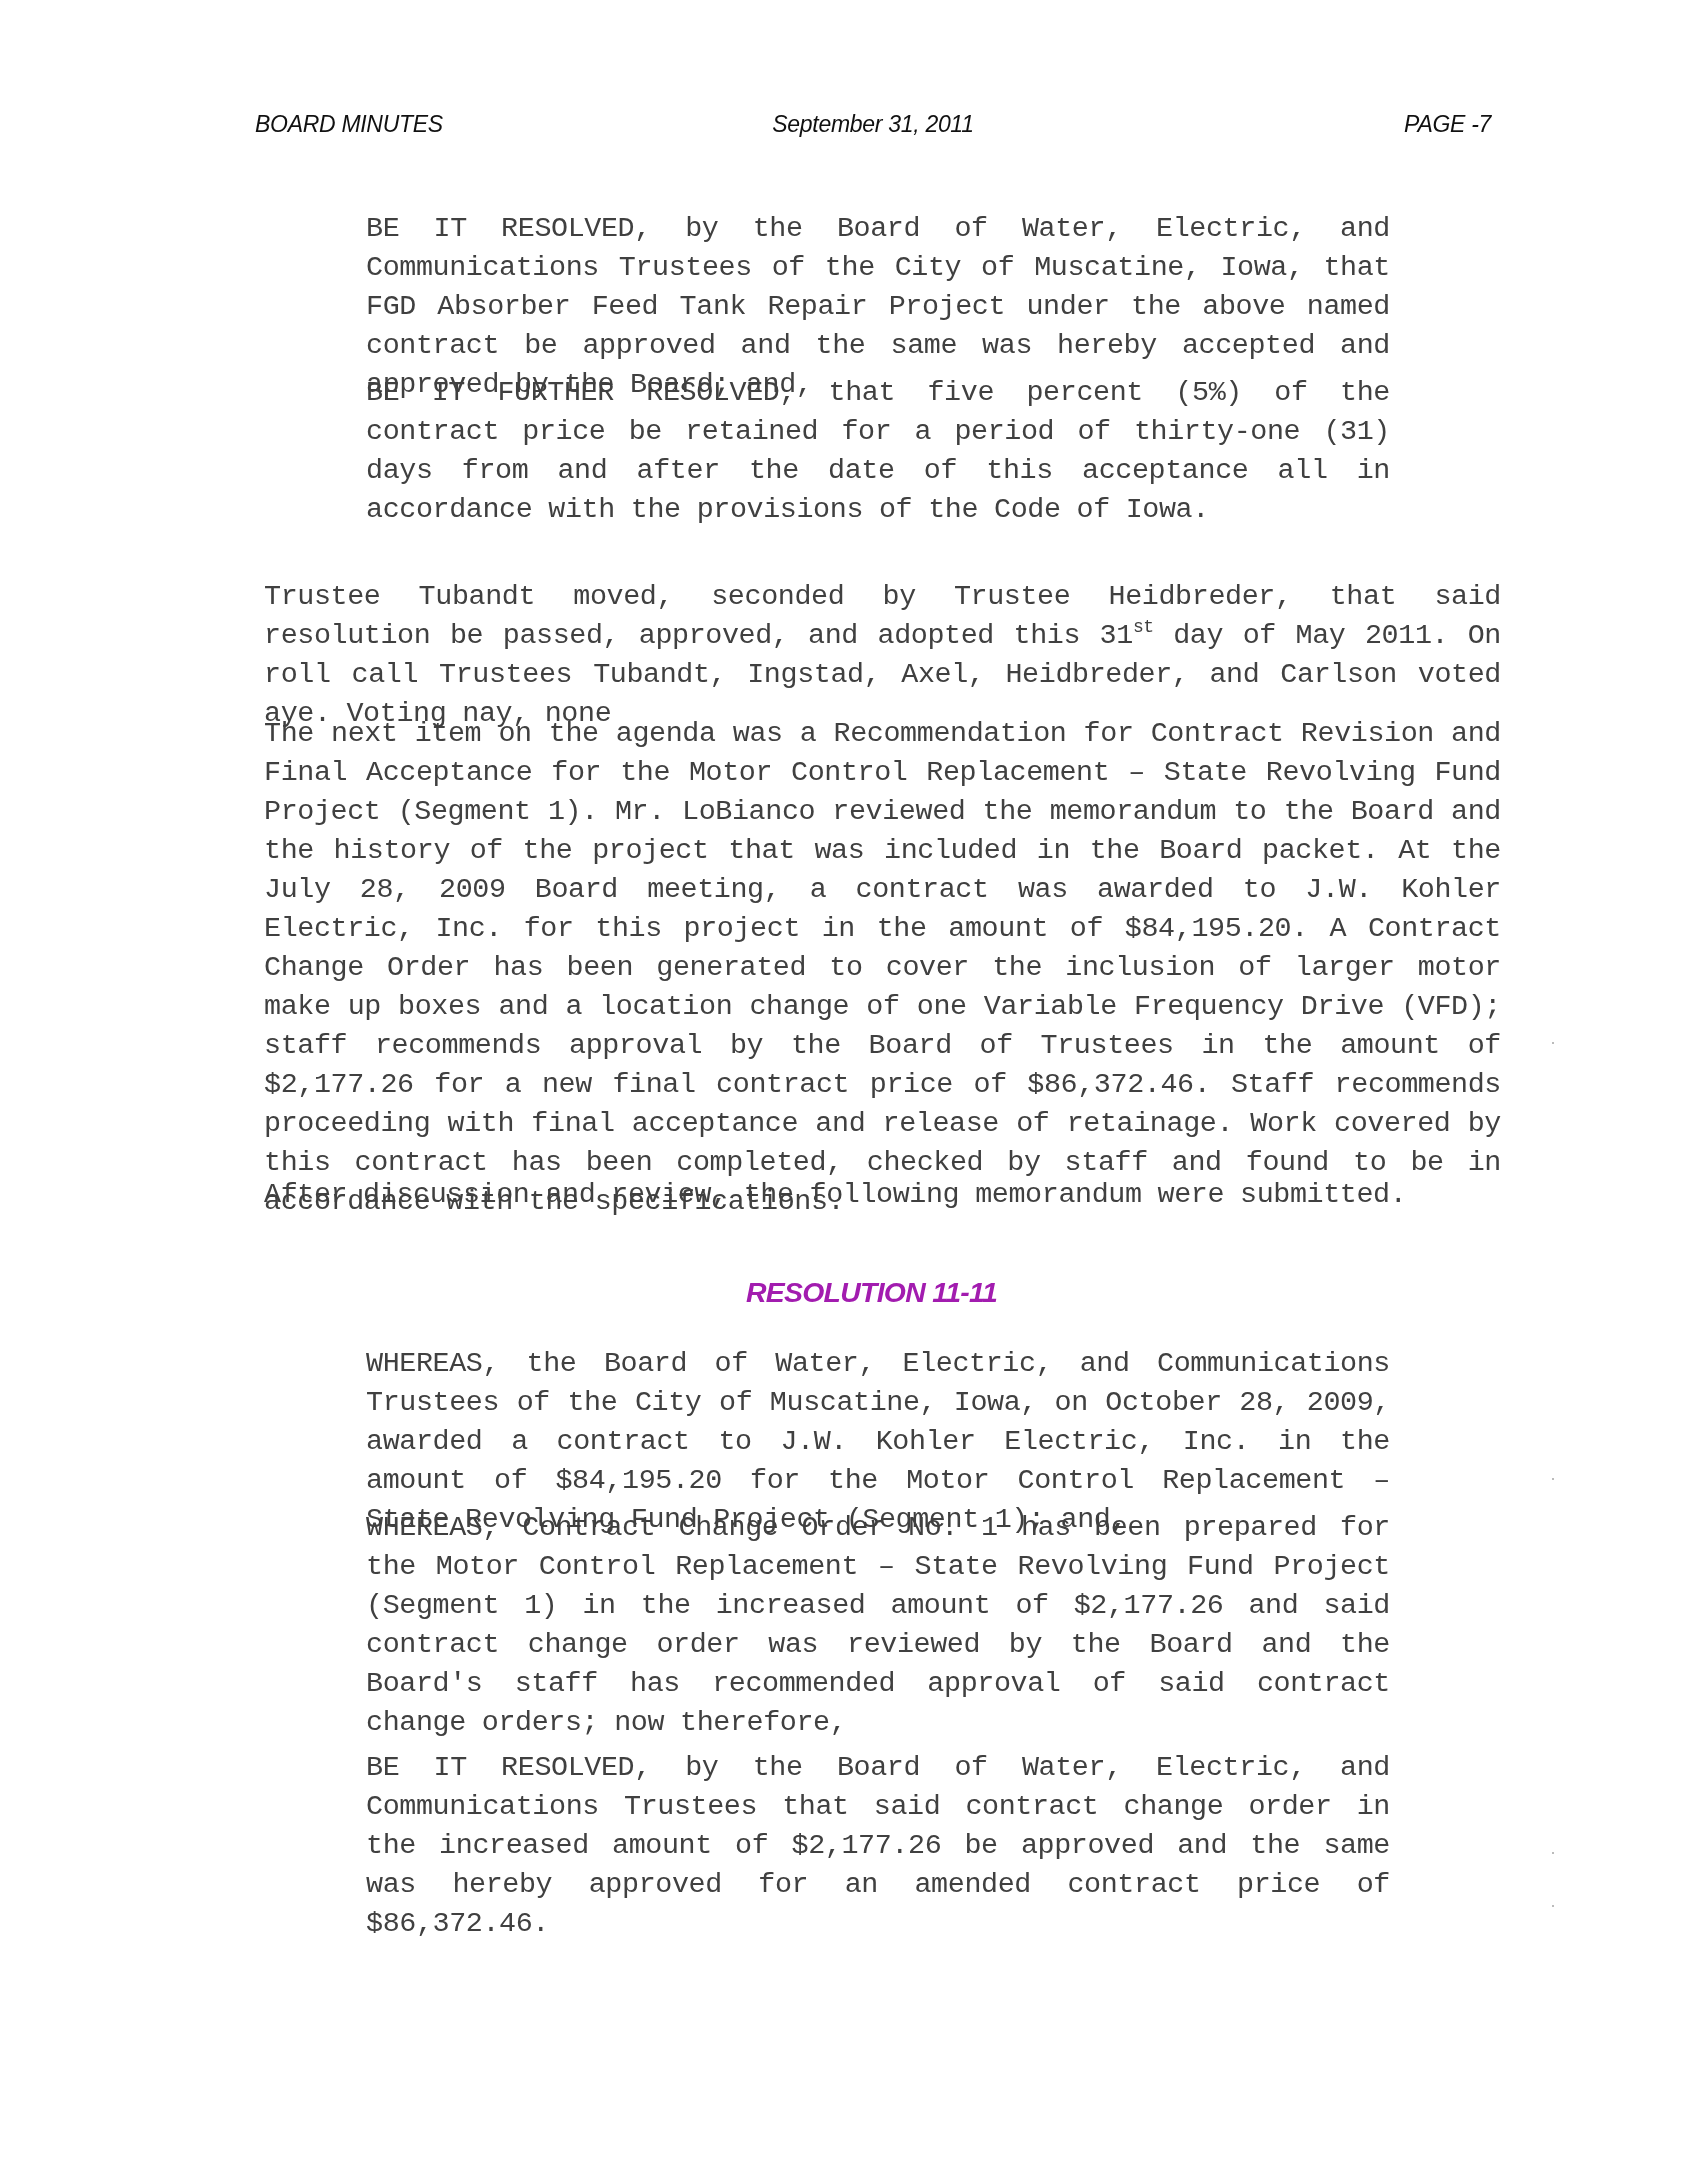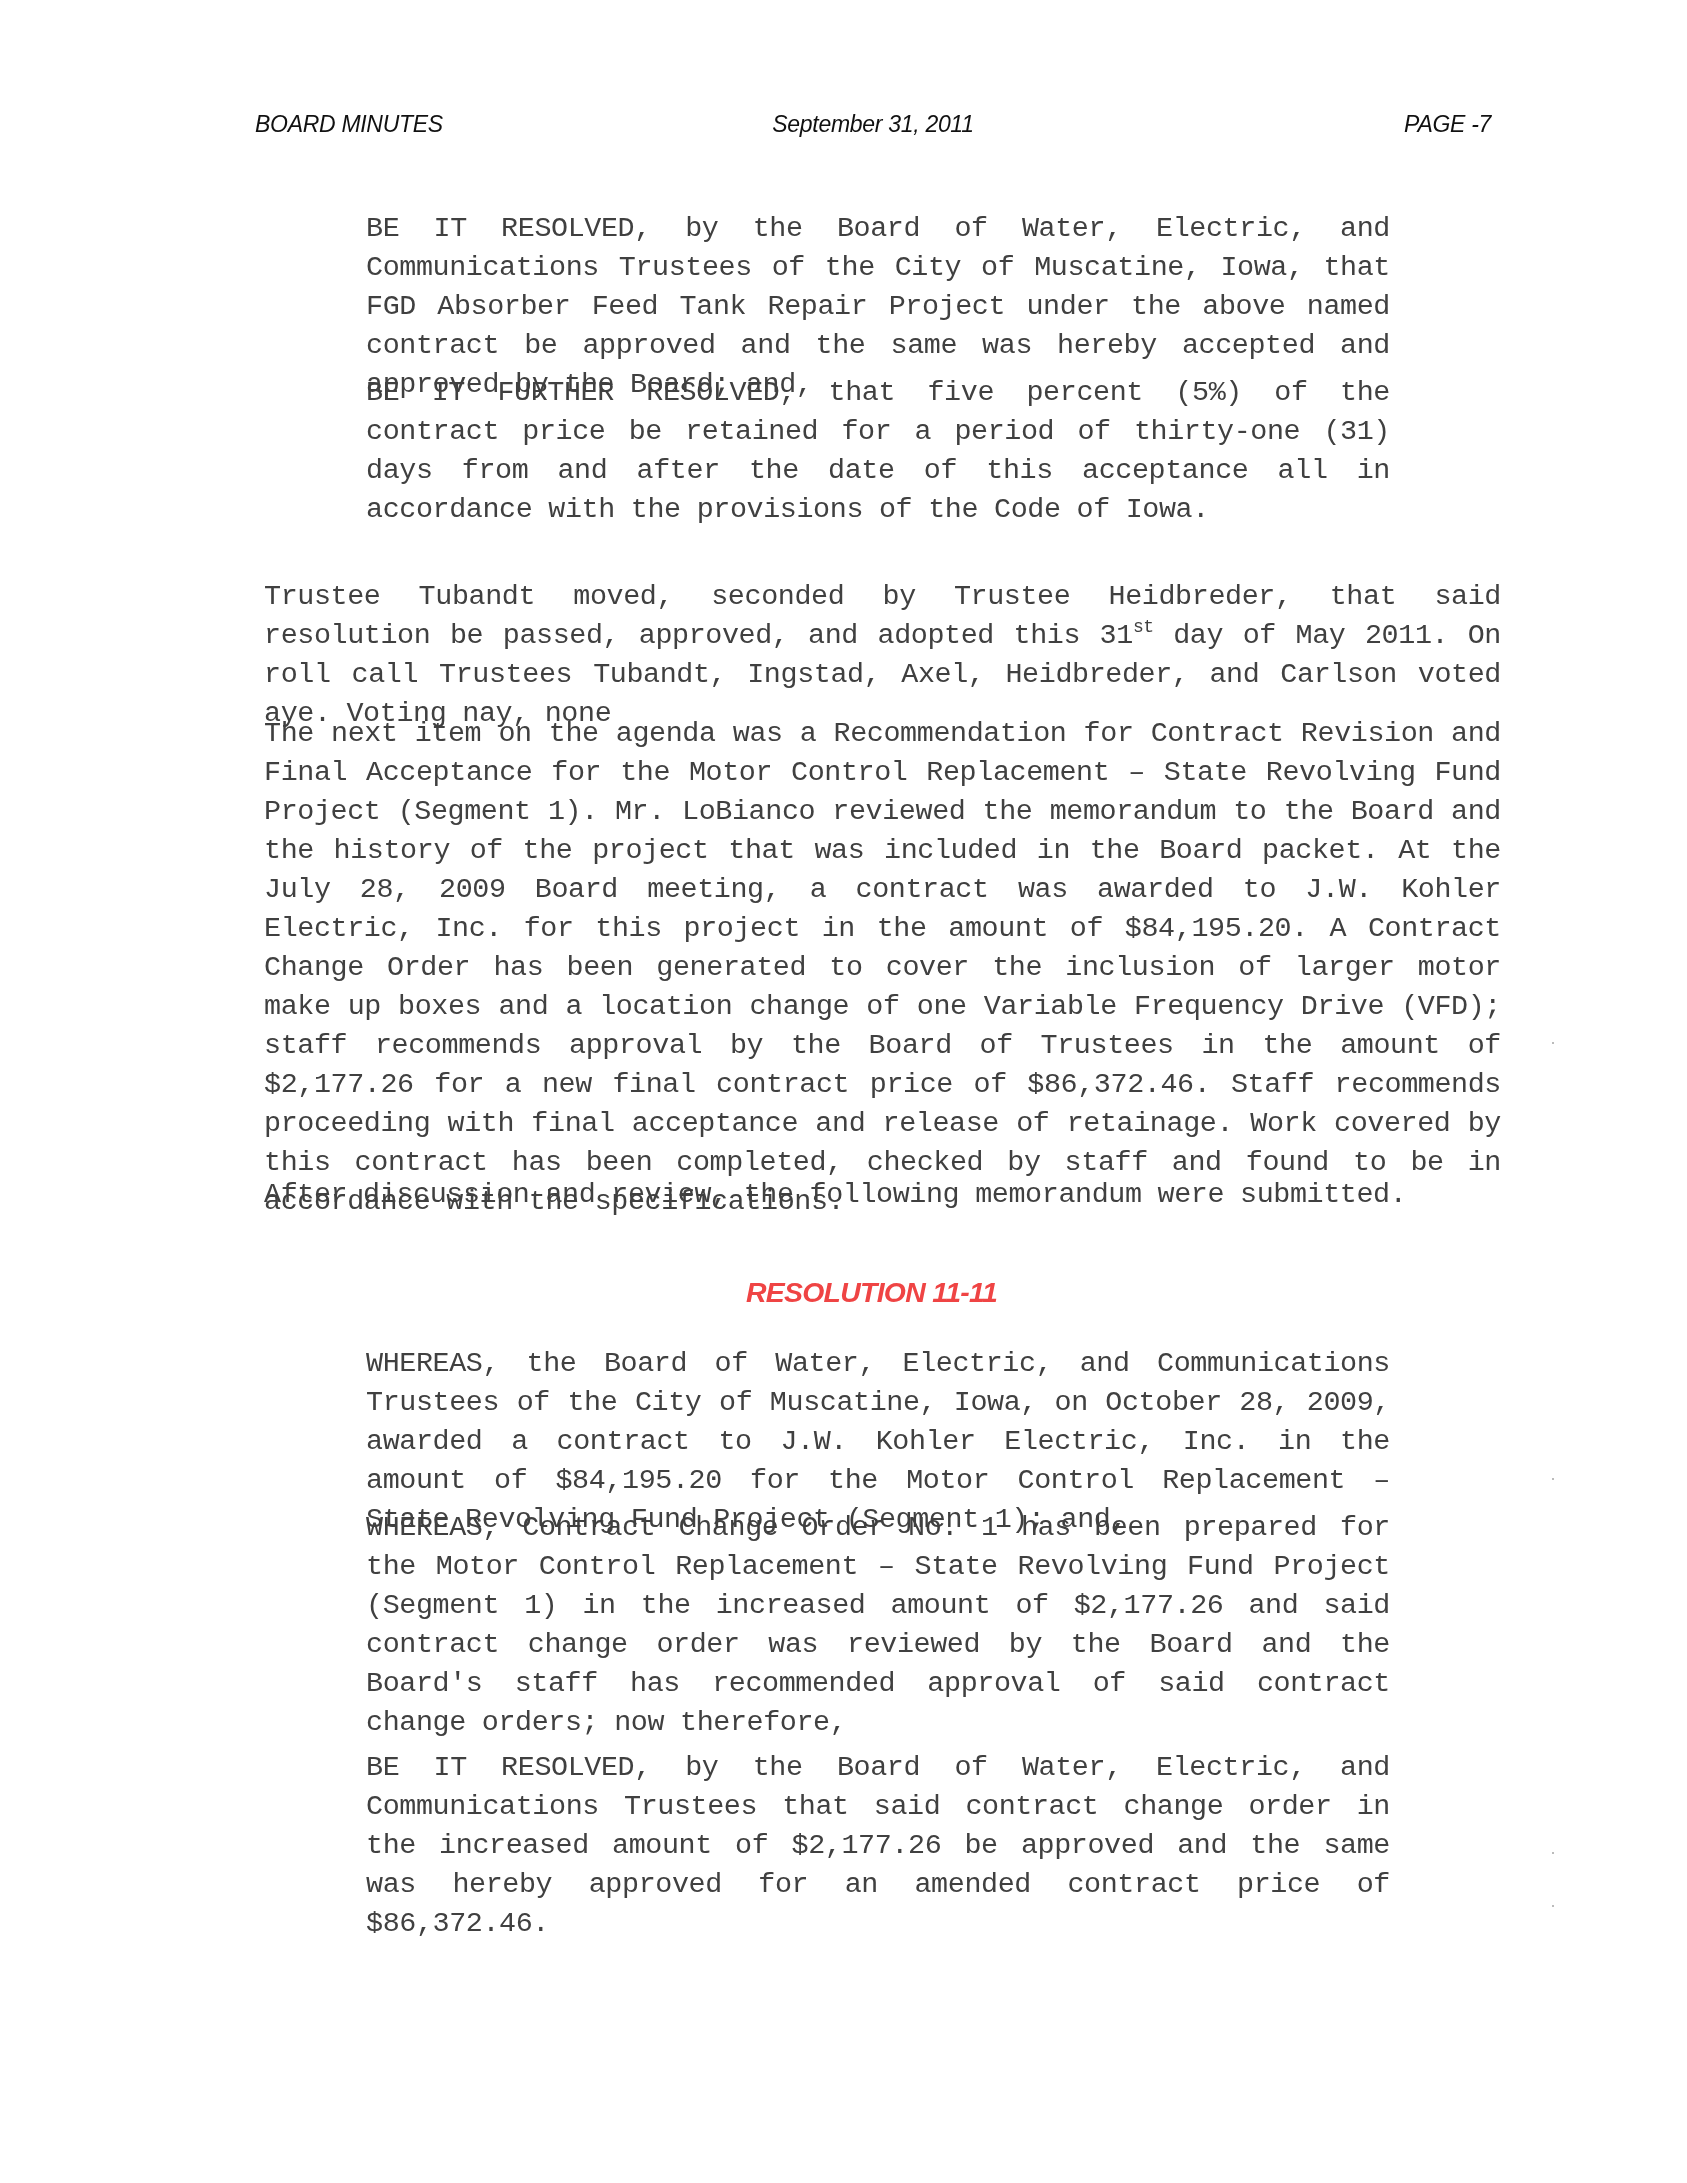--- a/index.html
+++ b/index.html
@@ -66,21 +66,21 @@
       position: absolute;
       left: 253px;
       width: 1237px;
       top: 1276px;
       text-align: center;
       font-family: "Liberation Sans", sans-serif;
       font-weight: bold;
       font-style: italic;
       font-size: 28.4px;
       letter-spacing: -0.7px;
-      color: #ef4444;
+      color: #a21caf;
     }
     .scan-mark {
       position: absolute;
       width: 2px;
       height: 2px;
       background: #bbbbbb;
     }
   </style>
 </head>
 <body>

